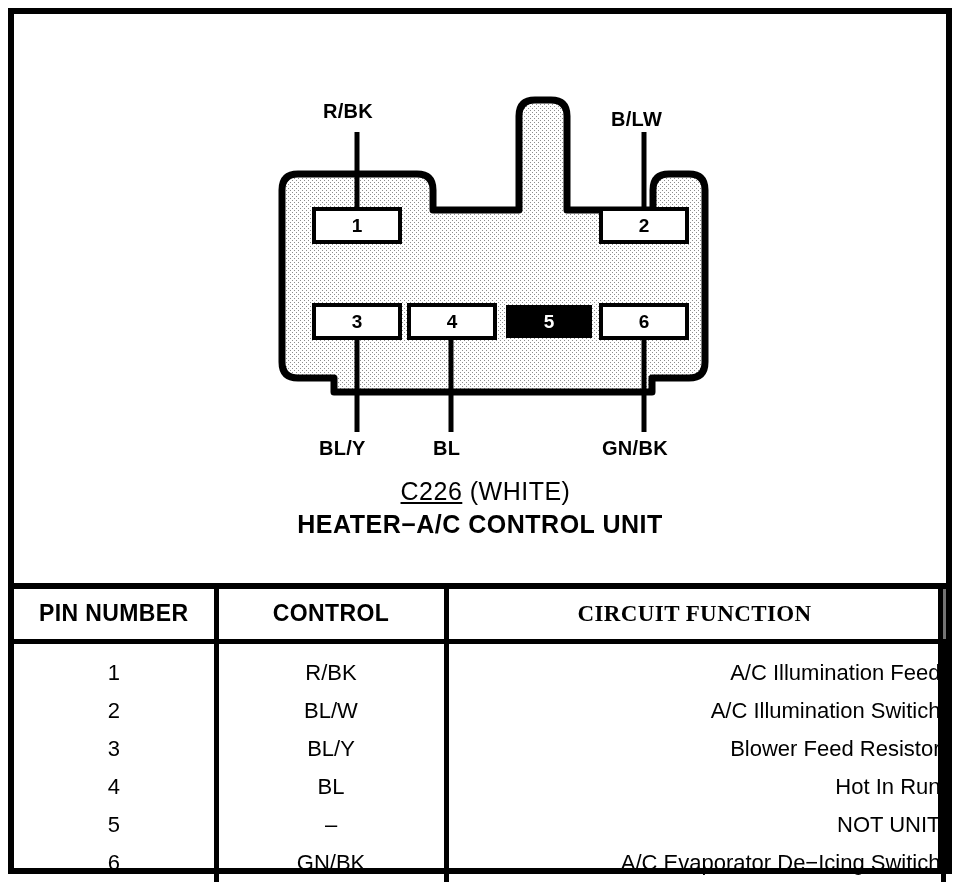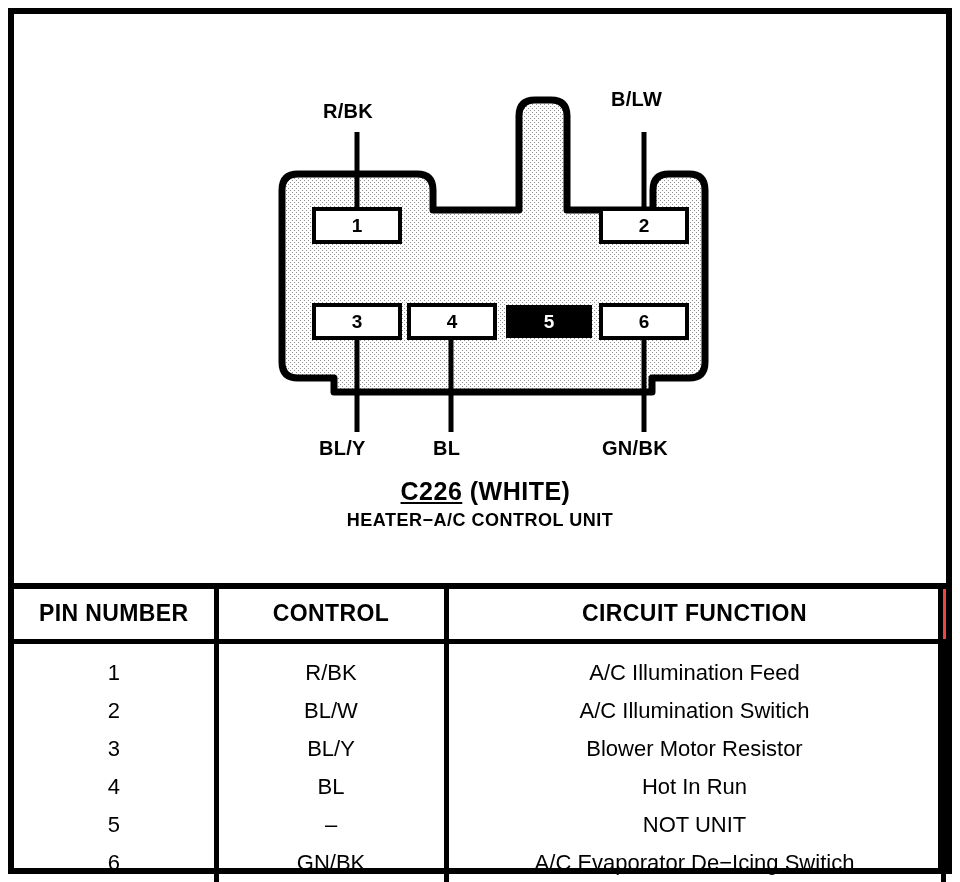--- a/index.html
+++ b/index.html
@@ -91,31 +91,31 @@
   .caption {
     position: absolute;
     left: 0;
     top: 462px;
     width: 932px;
     text-align: center;
     color: #000000;
   }
   .caption-line1 {
     font-size: 25px;
-    font-weight: bold;
+    font-weight: normal;
     letter-spacing: 0.5px;
     line-height: 1.25;
     margin-left: 11px;
   }
   .caption-id {
     text-decoration: underline;
     text-underline-offset: 2px;
   }
   .caption-line2 {
-    font-size: 18px;
+    font-size: 25px;
     font-weight: bold;
     letter-spacing: 0.5px;
     line-height: 1.25;
     margin-top: 2px;
   }
 
   
   .section-divider {
     position: absolute;
     left: 8px;
@@ -146,31 +146,31 @@
 
   table.pt th {
     font-size: 23px;
     font-weight: bold;
     letter-spacing: 0.4px;
     text-align: center;
     padding: 11px 0 12px 0;
     border-right: 5px solid #000000;
     border-bottom: 5px solid #000000;
   }
-  table.pt th.last { border-right: 5px solid #ef4444; }
+  table.pt th.last { border-right: 5px solid #737373; font-family: Liberation Serif, serif; }
 
   table.pt td {
     font-size: 22px;
     padding: 2px 0;
     border-right: 5px solid #000000;
     vertical-align: middle;
   }
   td.pin-col { text-align: center; }
   td.ckt-col { text-align: center; }
-  td.fn-col  { text-align: center; padding-left: 58px; }
+  td.fn-col  { text-align: right; padding-left: 58px; }
 
   tr.body-row td { height: 34px; }
   tr.body-row.first td { padding-top: 12px; }
   tr.body-row.last  td { padding-bottom: 12px; }
 
   
   .table-right-edge {
     position: absolute;
     left: 938px;
     top: 589px;
@@ -245,21 +245,21 @@
 
       <div class="pin-box" style="left:298px; top:193px; width:90px; height:37px;">1</div>
       <div class="pin-box" style="left:585px; top:193px; width:90px; height:37px;">2</div>
 
       <div class="pin-box" style="left:298px; top:289px; width:90px; height:37px;">3</div>
       <div class="pin-box" style="left:393px; top:289px; width:90px; height:37px;">4</div>
       <div class="pin-box blank" style="left:492px; top:291px; width:86px; height:33px;">5</div>
       <div class="pin-box" style="left:585px; top:289px; width:90px; height:37px;">6</div>
 
       <div class="wire-label" style="left:309px; top:86px;">R/BK</div>
-      <div class="wire-label" style="left:597px; top:74px;">B/LW</div>
+      <div class="wire-label" style="left:597px; top:94px;">B/LW</div>
 
       <div class="wire-label" style="left:305px; top:423px;">BL/Y</div>
       <div class="wire-label" style="left:419px; top:423px;">BL</div>
       <div class="wire-label" style="left:588px; top:423px;">GN/BK</div>
     </div>
 
     <div class="caption">
       <div class="caption-line1">
         <span class="caption-id">C226</span><span> </span><span>(WHITE)</span>
       </div>
@@ -290,21 +290,21 @@
           <td class="fn-col">A/C Illumination Feed</td>
         </tr>
         <tr class="body-row">
           <td class="pin-col">2</td>
           <td class="ckt-col">BL/W</td>
           <td class="fn-col">A/C Illumination Switich</td>
         </tr>
         <tr class="body-row">
           <td class="pin-col">3</td>
           <td class="ckt-col">BL/Y</td>
-          <td class="fn-col">Blower Motor Resistor</td>
+          <td class="fn-col">Blower Feed Resistor</td>
         </tr>
         <tr class="body-row">
           <td class="pin-col">4</td>
           <td class="ckt-col">BL</td>
           <td class="fn-col">Hot In Run</td>
         </tr>
         <tr class="body-row">
           <td class="pin-col">5</td>
           <td class="ckt-col">–</td>
           <td class="fn-col">NOT UNIT</td>

